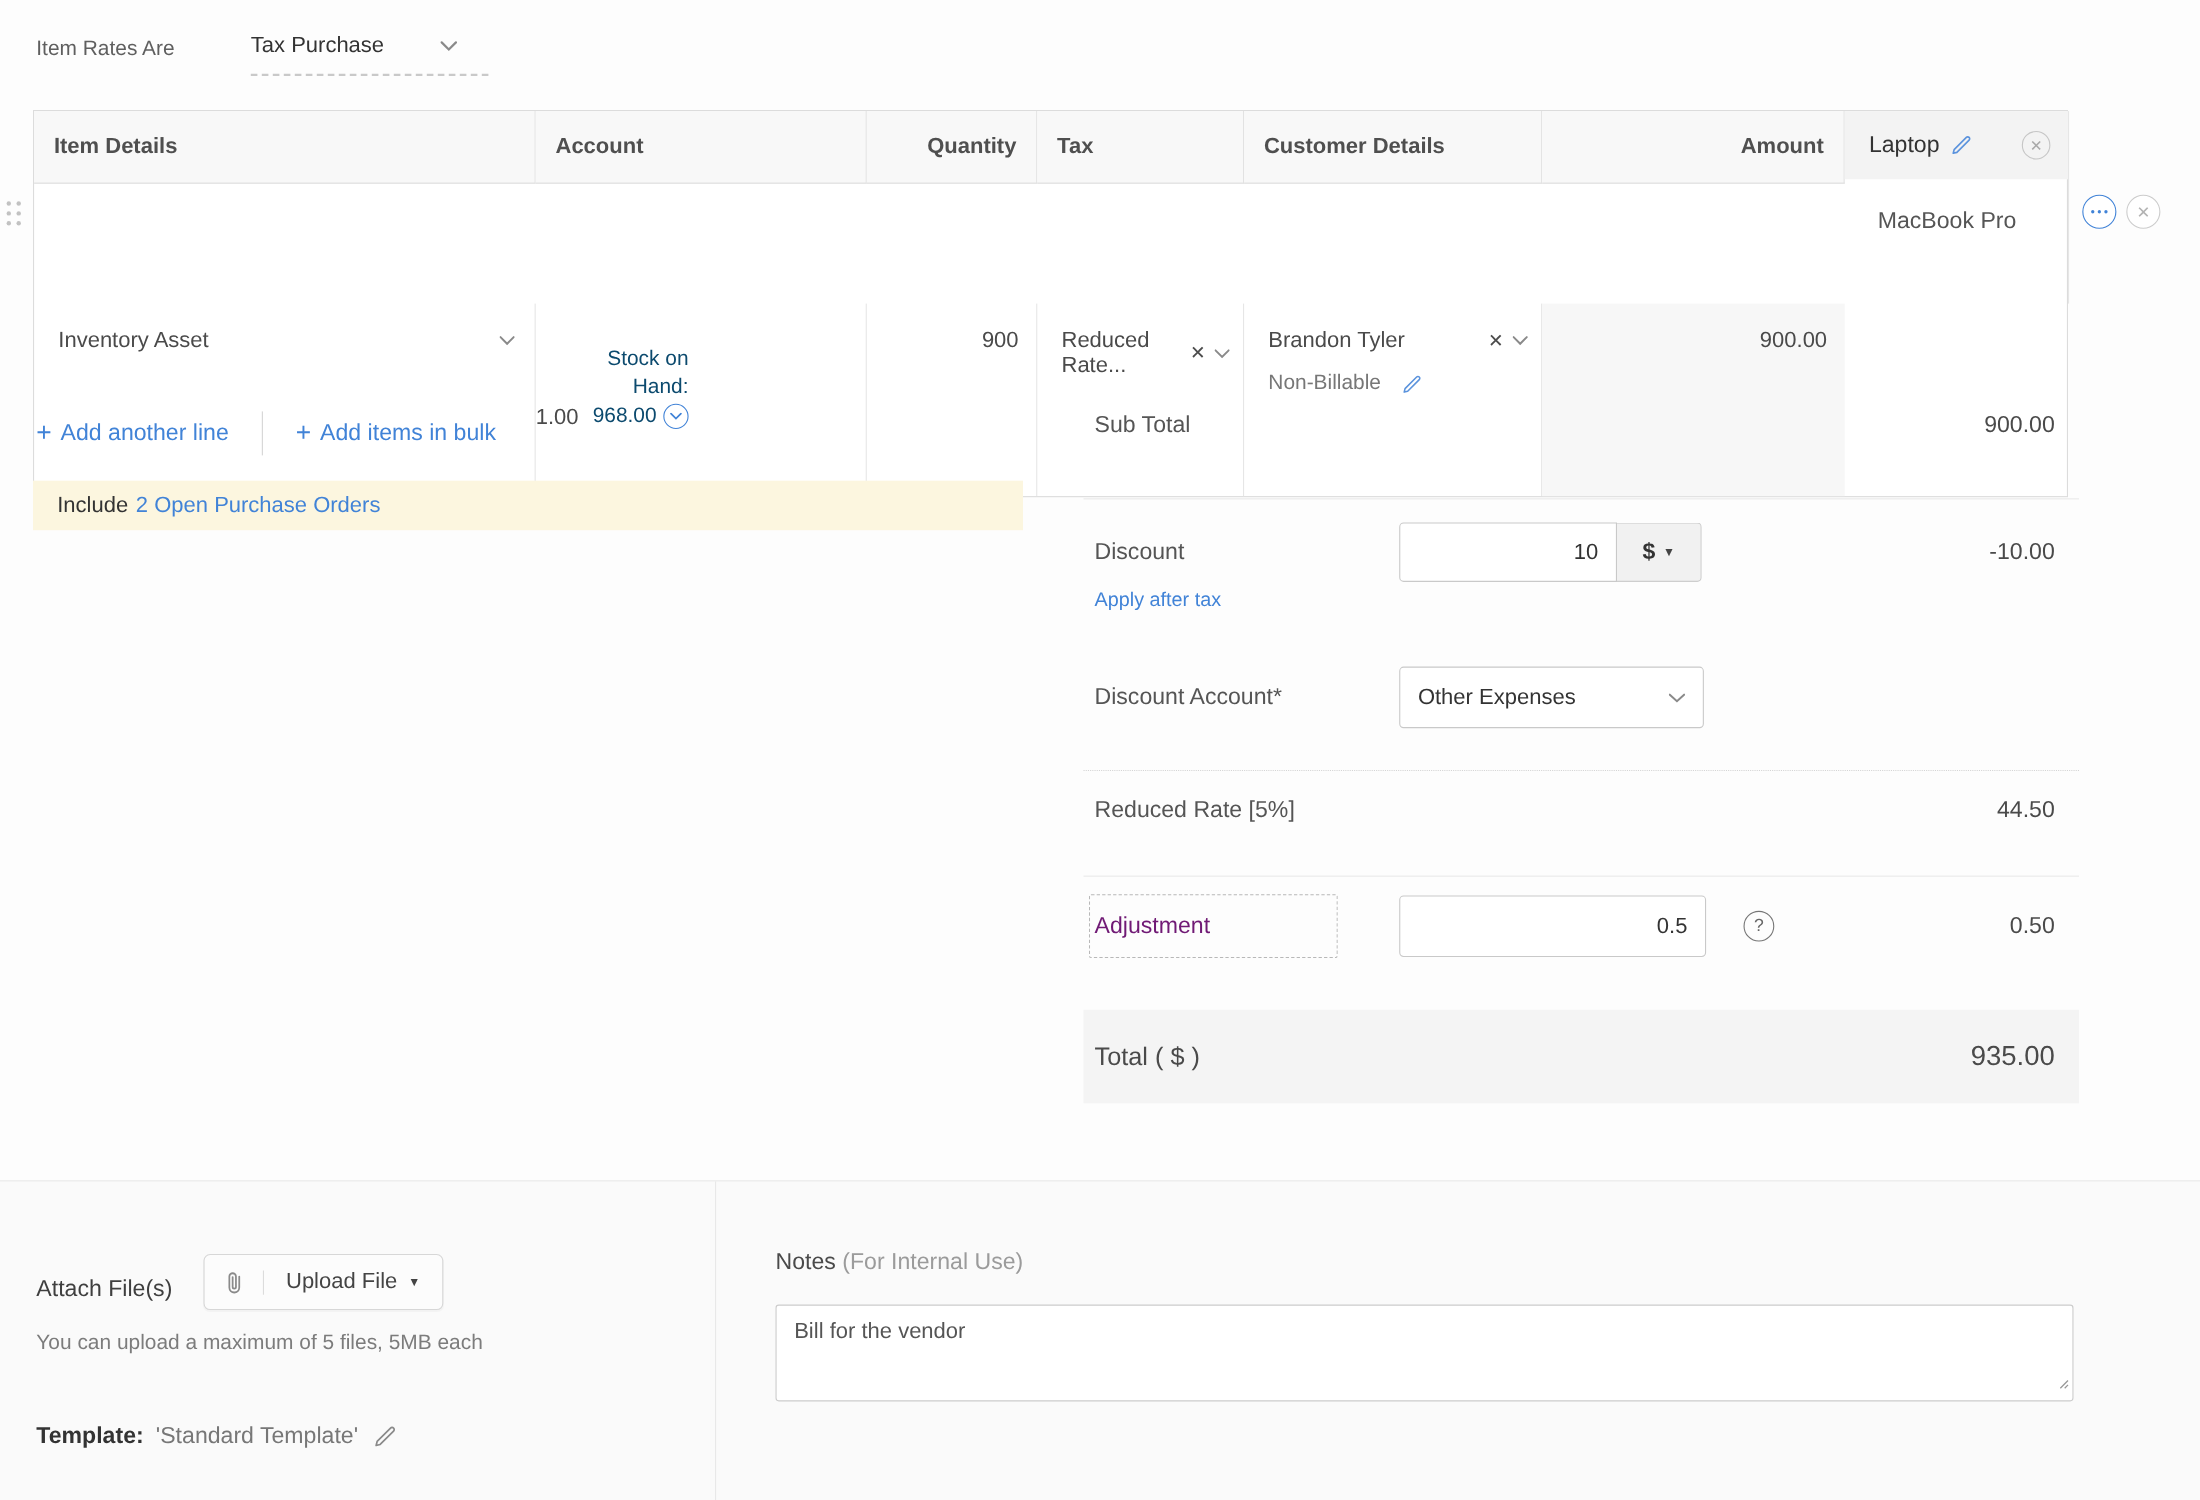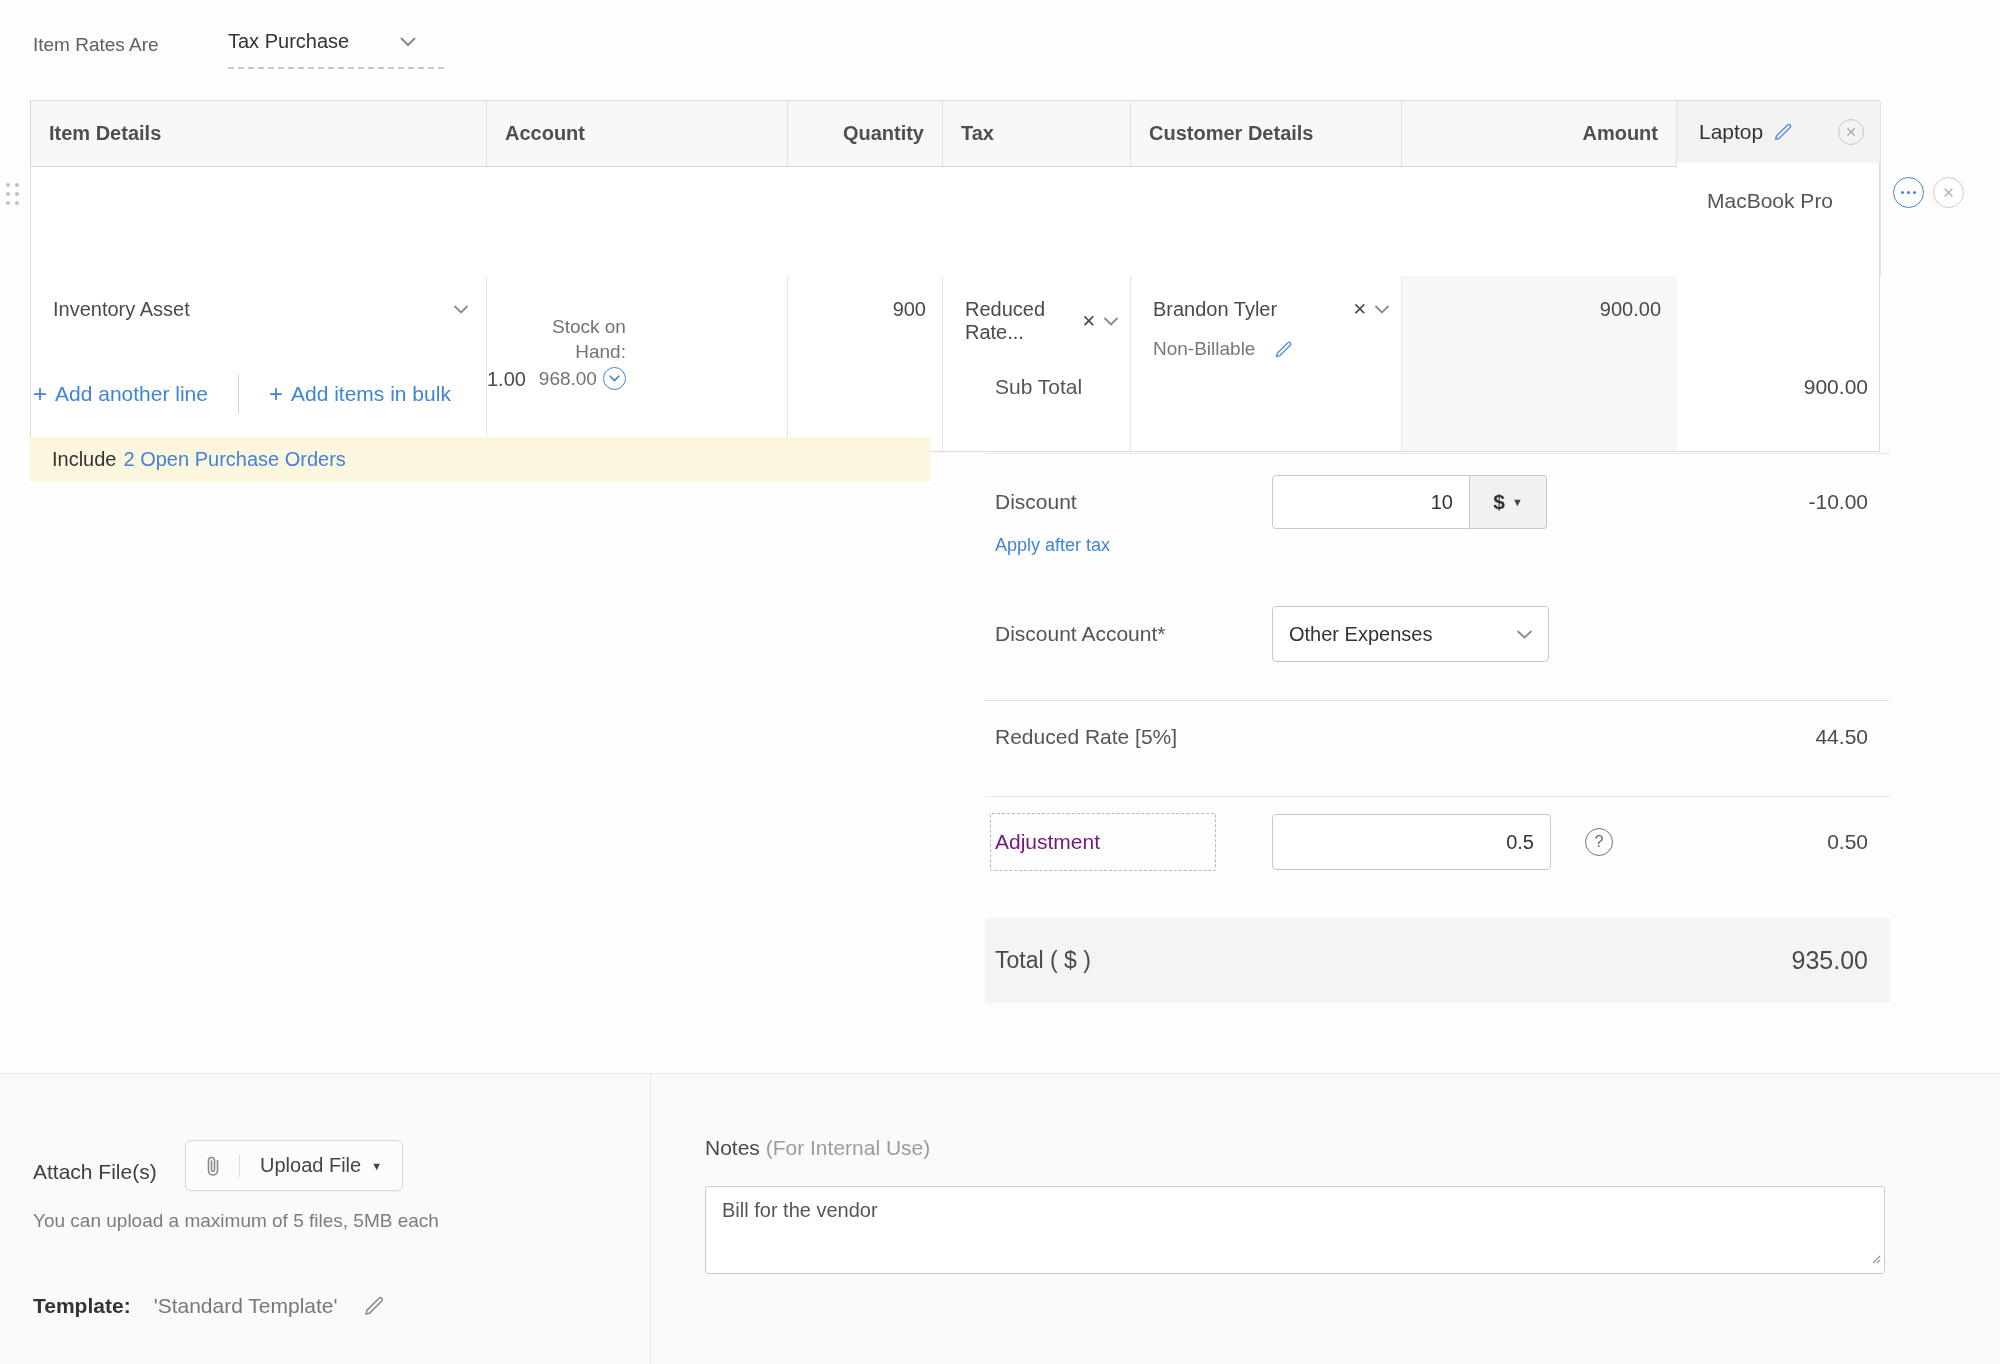--- a/index.html
+++ b/index.html
@@ -45,21 +45,21 @@
   }
   .item-desc { position:absolute; left:30px; top:88px; font-size:21px; color:#555; }
 
   .cell-inner { padding:22px 18px 0 22px; display:flex; align-items:flex-start; }
   .cell-inner.right { justify-content:flex-end; padding-right:16px; }
   .select-line { display:flex; align-items:center; justify-content:space-between; width:100%; cursor:pointer; }
   .chev { display:inline-flex; }
 
   .qty-cell { display:flex; flex-direction:row; align-items:flex-end; padding:22px 14px 0 0; }
   .qty-val { font-size:20px; color:#4a4a4a; }
-  .stock-wrap { margin-top:16px; width:100px; text-align:right; font-size:19px; color:#737373; line-height:1.32; }
+  .stock-wrap { margin-top:16px; width:100px; text-align:right; font-size:19px; color:#0c4a6e; line-height:1.32; }
   .stock-line2 { display:flex; align-items:center; justify-content:flex-end; gap:6px; margin-top:2px; }
   .stock-expand {
     width:23px; height:23px; border:1.5px solid #4183d7; border-radius:50%;
     display:inline-flex; align-items:center; justify-content:center; cursor:pointer; flex:0 0 auto;
   }
   .tax-line { display:flex; align-items:center; width:100%; cursor:pointer; }
   .tax-text { flex:1; color:#4a4a4a; }
   .x-glyph { font-size:17px; color:#4c4c4c; margin:0 8px 0 6px; cursor:pointer; }
   .cust-sub { position:absolute; left:22px; top:62px; display:flex; align-items:center; gap:19px; font-size:19px; color:#777; }
   .amount-cell { background:#f7f7f7; height:100%; display:flex; justify-content:flex-end; padding:22px 16px 0 0; }
@@ -170,21 +170,21 @@
   .notes-label { position:absolute; left:705px; top:62px; font-size:21px; }
   .notes-label .main { color:#4a4a4a; font-weight:500; }
   .notes-label .sub { color:#9b9b9b; font-weight:400; }
   .notes-wrap { position:absolute; left:705px; top:112px; width:1180px; height:88px; }
   .notes-area {
     width:100%; height:100%; border:1px solid #cccccc; border-radius:3px; background:#fff;
     font-size:20px; color:#555; padding:12px 16px; resize:none; outline:none; font-family:inherit;
   }
   .resize-corner { position:absolute; right:4px; bottom:6px; pointer-events:none; }
 
-  .template-row { position:absolute; left:33px; top:220px; display:flex; align-items:center; gap:23px; font-size:21px; }
+  .template-row { position:absolute; left:33px; top:220px; display:flex; align-items:center; gap:11px; font-size:21px; }
   .template-row .t-lbl { color:#333; font-weight:700; }
   .template-row .t-val { color:#777; }
 </style>
 </head>
 <body>
 
 <div class="page">
 
   <div class="rate-row-label">Item Rates Are</div>
   <div class="rate-control">

